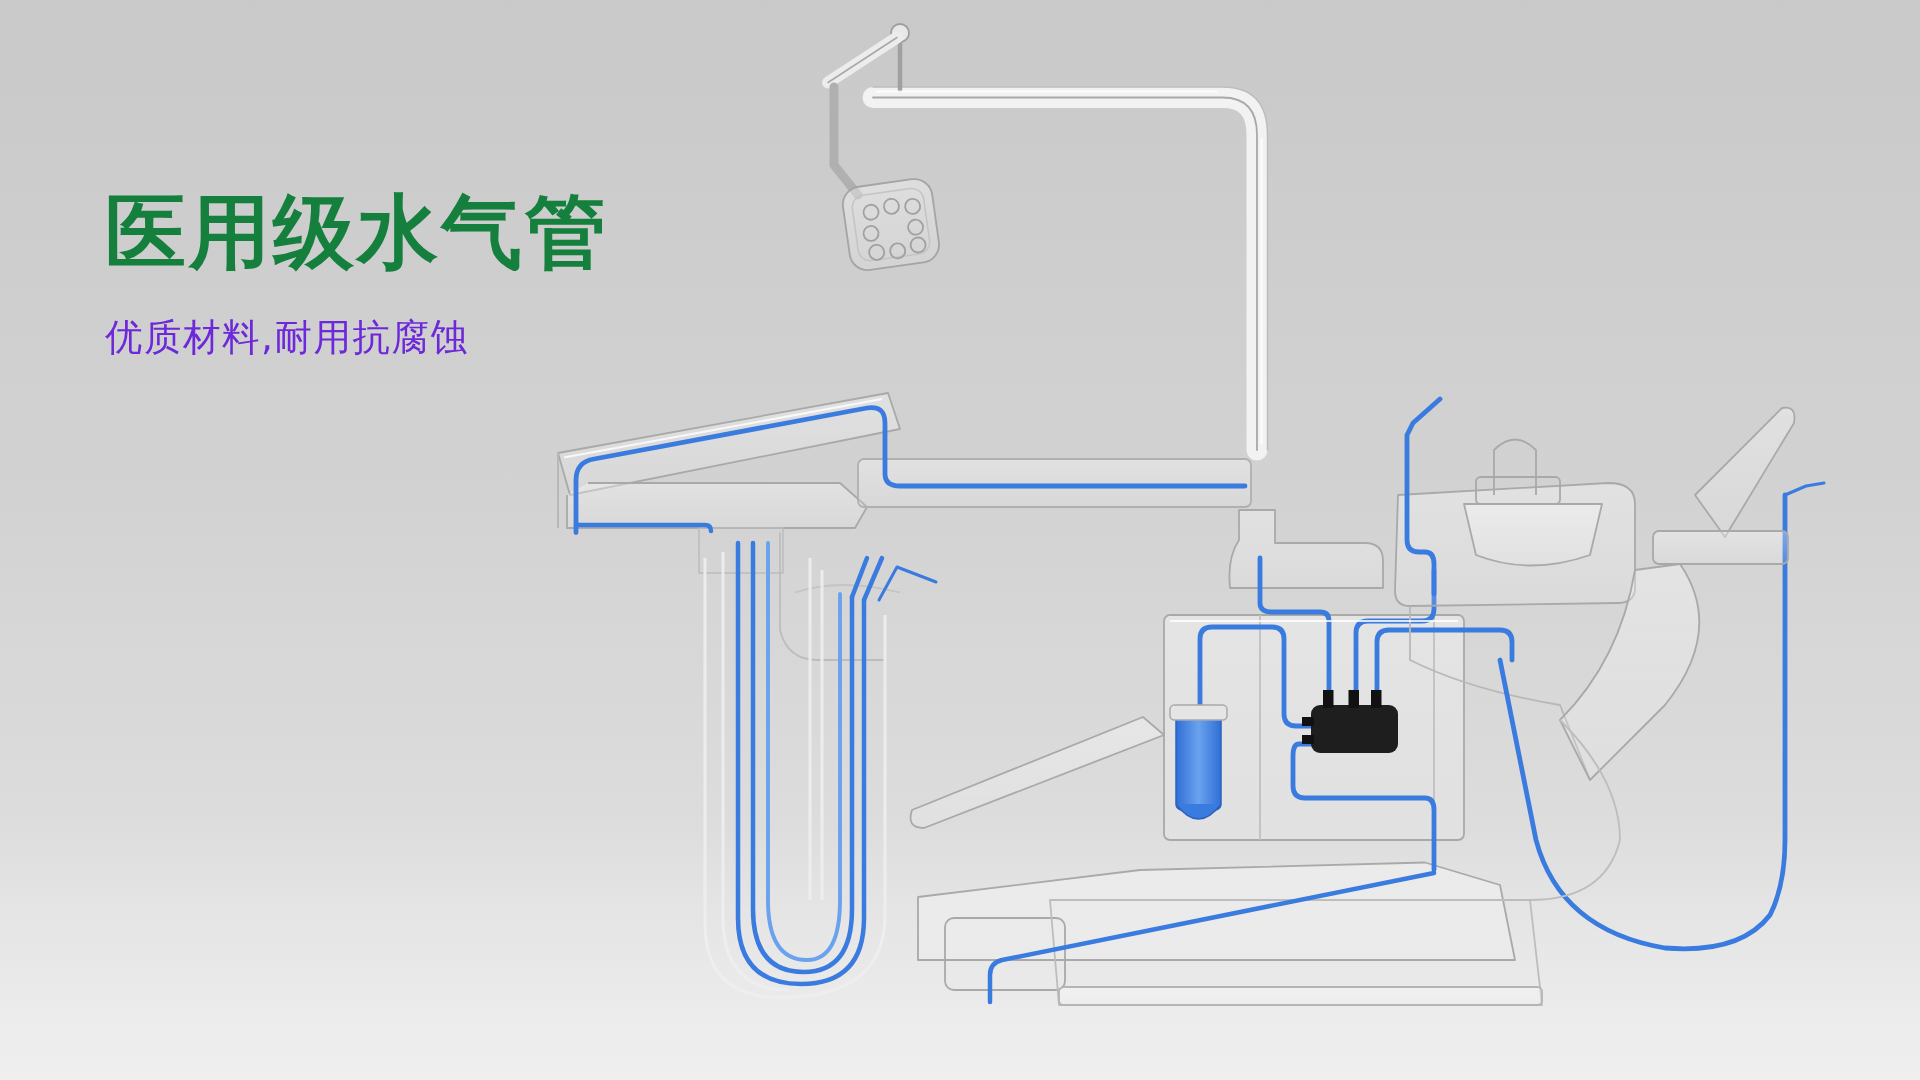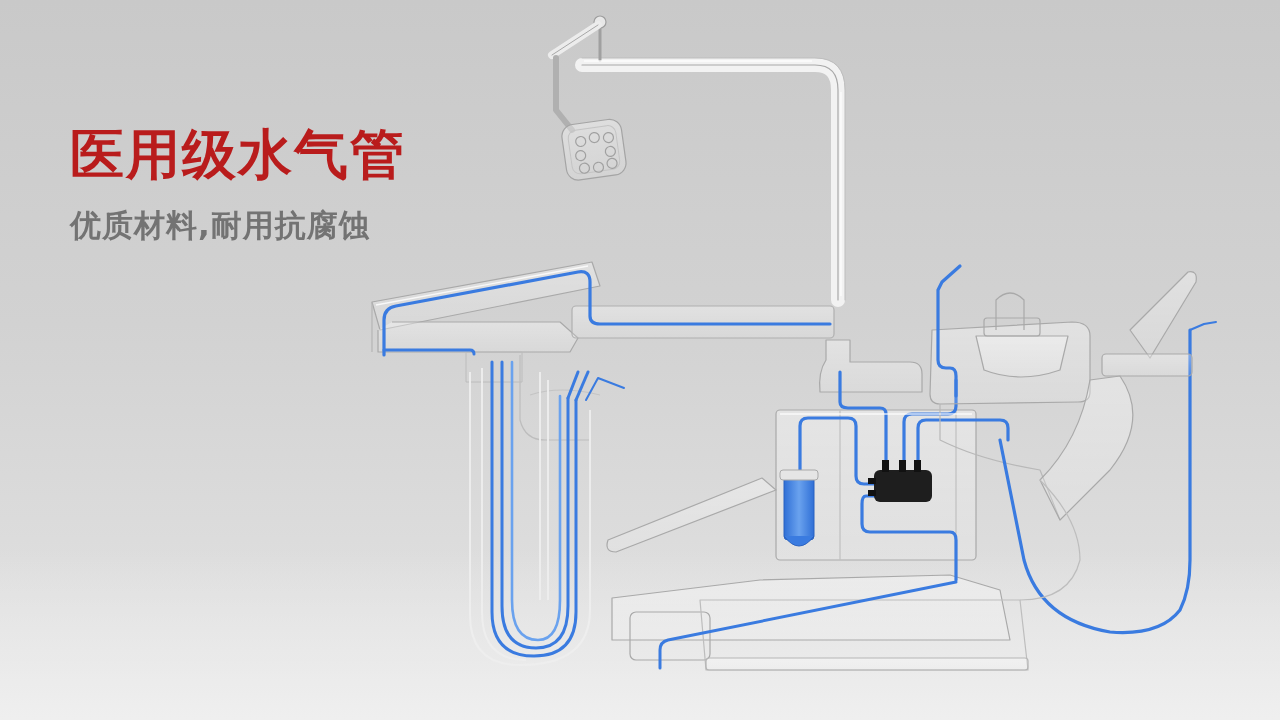--- a/index.html
+++ b/index.html
@@ -21,32 +21,32 @@
       background: linear-gradient(180deg, rgba(230,230,230,0) 0%, rgba(236,236,236,0.7) 60%, rgba(240,240,240,0.9) 100%);
     }
     .headline {
       position: absolute;
       left: 70px;
       top: 122px;
       margin: 0;
       font-size: 54px;
       line-height: 66px;
       font-weight: bold;
-      color: #b91c1c;
+      color: #15803d;
       letter-spacing: 2px;
     }
     .subline {
       position: absolute;
       left: 70px;
       top: 203px;
       margin: 0;
-      font-size: 31px;
+      font-size: 25px;
       line-height: 44px;
-      font-weight: bold;
-      color: #737373;
+      font-weight: normal;
+      color: #6d28d9;
       letter-spacing: 1px;
     }
     svg.scene {
       position: absolute;
       left: 0;
       top: 0;
       width: 1280px;
       height: 720px;
     }
   </style>

